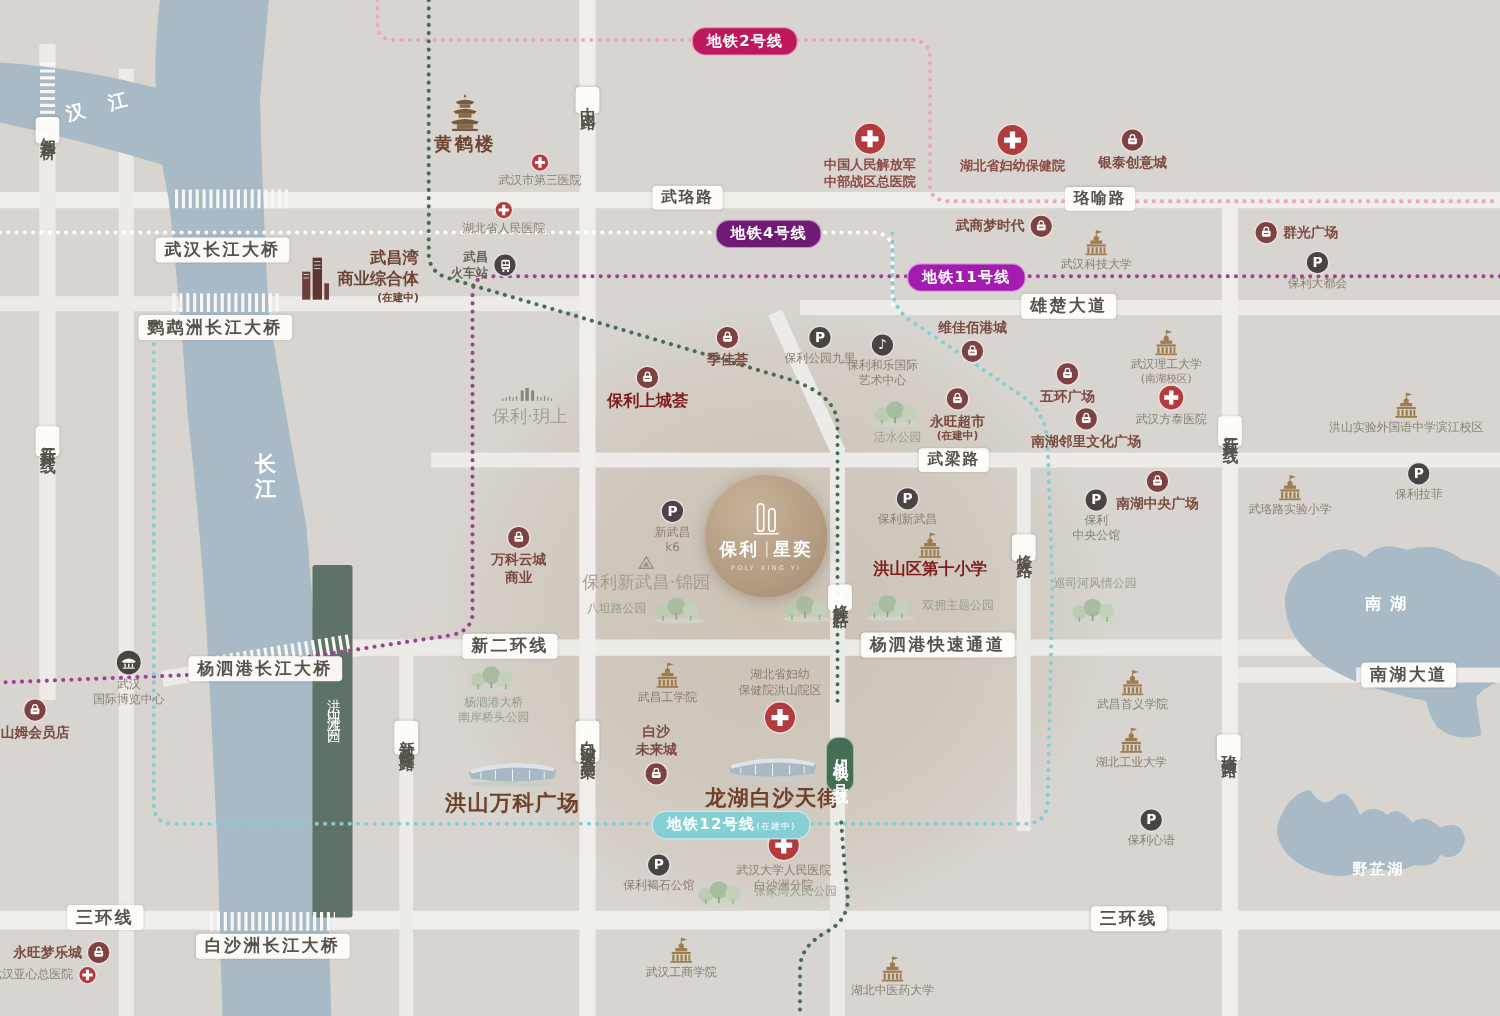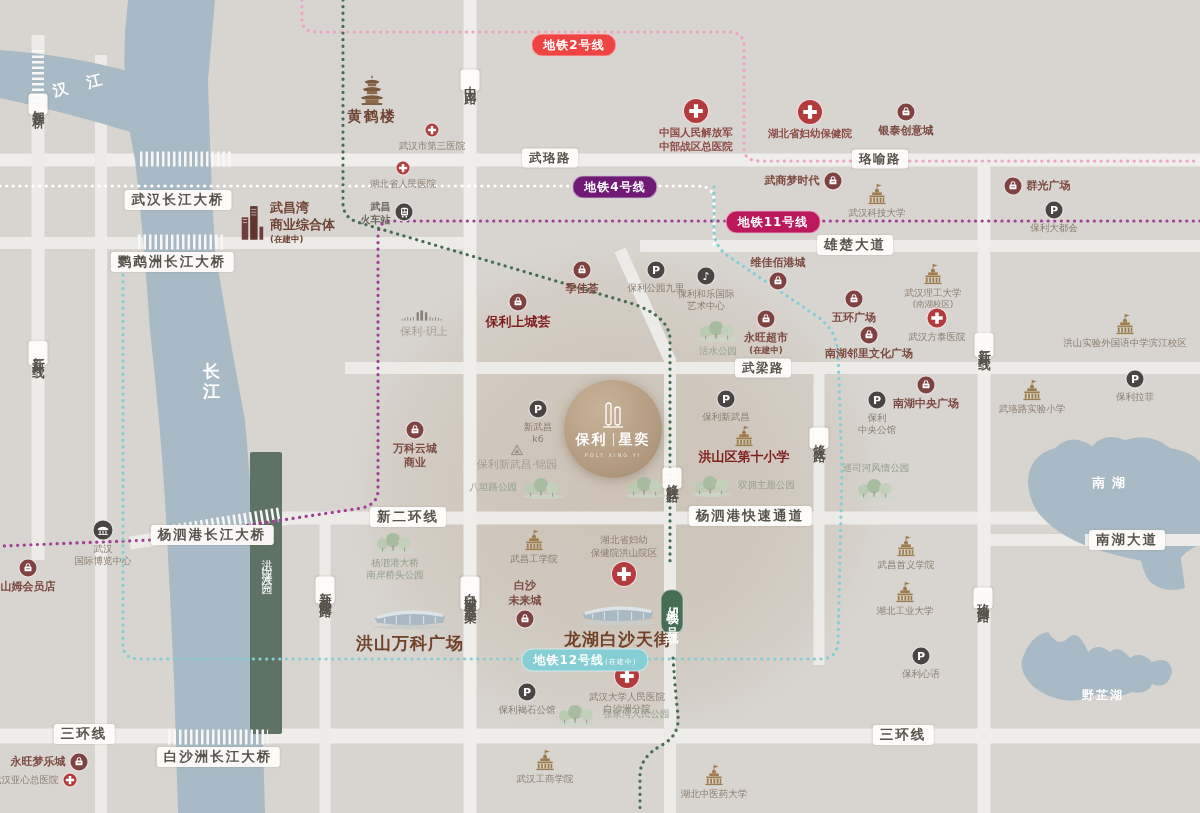--- a/index.html
+++ b/index.html
@@ -35,31 +35,31 @@
     width:19px;height:19px;border:1.5px solid rgba(255,255,255,.85);box-sizing:border-box}
   .circ.big{width:26px;height:26px}
   .circ.med{width:21px;height:21px}
   .circ.smc{width:15px;height:15px}
   .pg{color:#fff;font-weight:bold;font-size:11px;line-height:1}
   .note{color:#fff;font-size:11px;line-height:1}
   .plabel{position:absolute;white-space:nowrap;text-align:center;line-height:1.3;z-index:4}
   .lp-b{top:calc(100% + 2px);left:50%;transform:translateX(-50%)}
   .lp-t{bottom:calc(100% + 2px);left:50%;transform:translateX(-50%)}
   .lp-l{right:calc(100% + 4px);top:50%;transform:translateY(-50%);text-align:right}
-  .lp-r{left:calc(100% + 4px);top:50%;transform:translateY(-50%);text-align:left}
+  .lp-r{left:calc(100% + 4px);top:50%;transform:translateY(-50%);text-align:right}
   .cls-sm{font-size:9.5px;color:#8b7d70}
   .cls-md{font-size:11px;font-weight:600;color:#7b4a40}
   .cls-md2{font-size:13px;font-weight:bold;color:#7f1d1d}
   .cls-md3{font-size:13px;font-weight:bold;color:#6e4434}
   .cls-lg{font-size:17px;font-weight:bold;color:#6f4128;letter-spacing:1px}
   .cls-lg2{font-size:14.5px;font-weight:bold;color:#6f4433;letter-spacing:2px}
   .cls-hos{font-size:10.5px;font-weight:600;color:#8d4b45}
   .cls-stn{font-size:10px;font-weight:600;color:#6b635c}
   .cls-pk{font-size:9.5px;color:#939f8b}
-  .cls-xs{font-size:11px;color:#a59c93}
+  .cls-xs{font-size:14px;color:#a59c93}
   .paren{font-size:8.5px}
   
   .brand{position:absolute;left:613px;top:429px;transform:translate(-50%,-50%);z-index:6}
   .brand-circle{width:98px;height:98px;border-radius:50%;display:flex;flex-direction:column;
     align-items:center;justify-content:center;
     background:radial-gradient(circle at 38% 30%,#c7b299 0%,#b59e83 55%,#a28c72 100%);
     box-shadow:0 2px 12px rgba(110,92,70,.4)}
   .brand-name{display:flex;align-items:center;color:#fff;font-size:14px;font-weight:bold;
     letter-spacing:2px;margin-top:2px}
   .brand-name .sep{display:inline-block;width:1px;height:13px;background:rgba(255,255,255,.75);
@@ -153,23 +153,23 @@
       <div class="brand-name">
         <span>保利</span>
           <span class="sep"></span>
           <span>星奕</span>
       </div>
       <div class="brand-cap">POLY XING YI</div>
     </div>
   </div>
 
   <div class="lyr" id="label-layer">
-      <div class="mpill" style="left: 574px; top: 33px; background: #ef4444; margin-top: 12px;">地铁2号线</div>
+      <div class="mpill" style="left: 596px; top: 33px; background: #be185d;">地铁2号线</div>
       <div class="mpill" style="left: 615px; top: 187px; background: #701a75;">地铁4号线</div>
-      <div class="mpill" style="left: 773px; top: 222px; background: #be185d;">地铁11号线</div>
+      <div class="mpill" style="left: 773px; top: 222px; background: #a21caf;">地铁11号线</div>
       <div class="mpill" style="left: 585px; top: 660px; background: rgb(133, 206, 212);">地铁12号线<span class="sfx">(在建中)</span></div>
       <div class="mpill v" style="left: 672px; top: 612px; background: rgb(69, 110, 84);">地铁5号线</div>
       <div class="rlabel v" style="left: 38px; top: 104px;">知音桥</div>
       <div class="rlabel v" style="left: 470px; top: 80px;">中山路</div>
       <div class="rlabel" style="left: 550px; top: 158px; text-align: right;">武珞路</div>
       <div class="rlabel" style="left: 880px; top: 159px;">珞喻路</div>
       <div class="rlabel big" style="left: 855px; top: 245px; text-align: center;">雄楚大道</div>
       <div class="rlabel" style="left: 763px; top: 368px;">武梁路</div>
       <div class="rlabel v" style="left: 38px; top: 353px;">新二环线</div>
       <div class="rlabel v" style="left: 984px; top: 345px;">新二环线</div>

